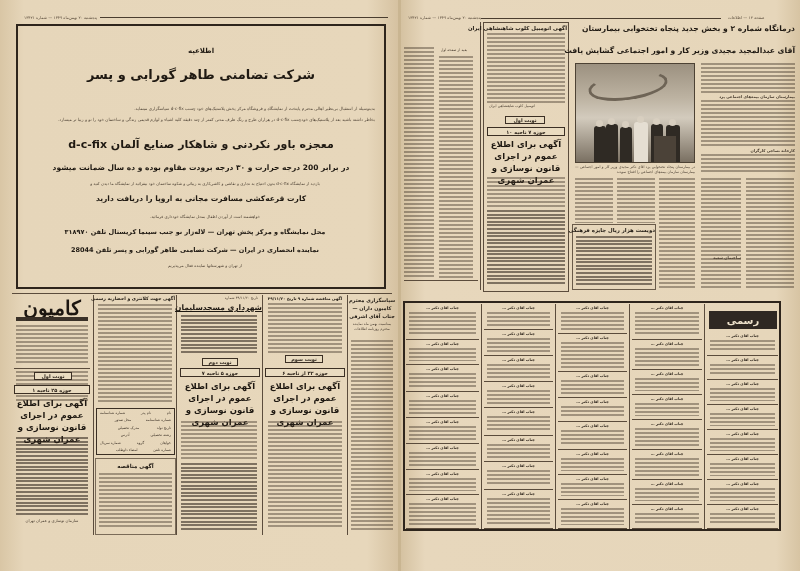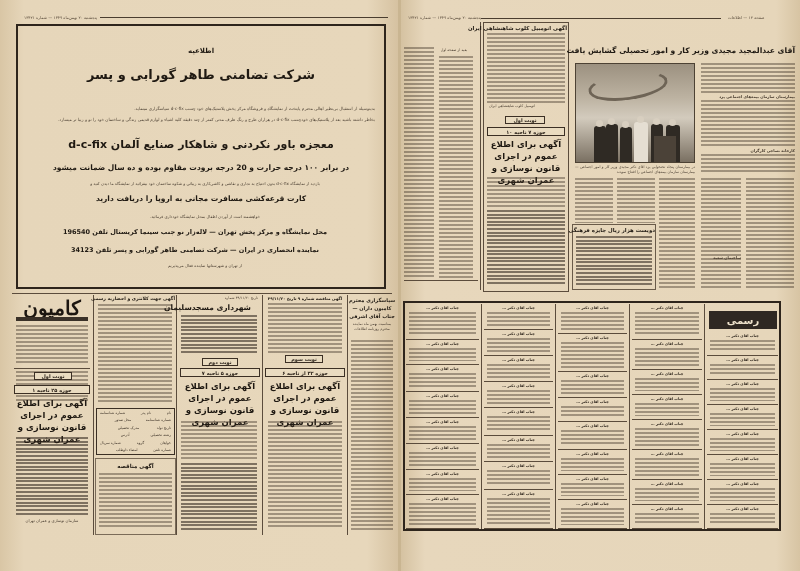--- a/index.html
+++ b/index.html
@@ -65,26 +65,26 @@
   <div class="box thick" style="left:16px; top:24px; width:370px; height:265px;"></div>
 
   <div class="hd" style="left:16px; top:47px; width:370px; font-size:7px;">اطلاعیه</div>
   <div class="hd" style="left:16px; top:67px; width:370px; font-size:13px;">شرکت تضامنی طاهر گورابی و پسر</div>
 
   <div class="body-text" style="left:30px; top:106px; width:345px; height:10px; font-size:4.2px;">بدینوسیله از استقبال بی‌نظیر اهالی محترم پایتخت از نمایشگاه و فروشگاه مرکز پخش پلاستیک‌های خود چسب d-c-fix سپاسگزاری مینماید.</div>
   <div class="body-text" style="left:30px; top:117px; width:345px; height:15px; font-size:4.2px;">بخاطر داشته باشید بعد از پلاستیک‌های خودچسب d-c-fix در هزاران طرح و رنگ ظرف مدتی کمتر از چند دقیقه کلیه اشیاء و لوازم قدیمی زندگی و ساختمان خود را نو و زیبا تر میسازد.</div>
 
   <div class="hd" style="left:16px; top:138px; width:370px; font-size:11px; direction:ltr;"><span style="direction:rtl; unicode-bidi:plaintext;">d-c-fix معجزه باور نکردنی و شاهکار صنایع آلمان</span></div>
 
-  <div class="hd" style="left:16px; top:163px; width:370px; font-size:7.5px;">در برابر ۱۰۰ درجه حرارت و 20 درجه برودت مقاوم بوده و ده سال ضمانت میشود</div>
+  <div class="hd" style="left:16px; top:163px; width:370px; font-size:7.5px;">در برابر 200 درجه حرارت و ۳۰ درجه برودت مقاوم بوده و ده سال ضمانت میشود</div>
   <div class="body-text" style="left:40px; top:181px; width:330px; height:6px; text-align:center;">بازدید از نمایشگاه d-c-fix بدون احتیاج به نجاری و نقاشی و کاشی‌کاری به زیبائی و شکوه ساختمان خود بیفزائید از نمایشگاه ما دیدن کنید و</div>
   <div class="hd" style="left:16px; top:194px; width:370px; font-size:7.5px;">کارت قرعه‌کشی مسافرت مجانی به اروپا را دریافت دارید</div>
   <div class="body-text" style="left:60px; top:214px; width:290px; height:6px; text-align:center;">خواهشمند است از آوردن اطفال بمحل نمایشگاه خودداری فرمائید.</div>
-  <div class="hd" style="left:30px; top:228px; width:330px; font-size:6.5px;">محل نمایشگاه و مرکز پخش تهران — لاله‌زار نو جنب سینما کریستال تلفن 196540</div>
-  <div class="hd" style="left:30px; top:246px; width:330px; font-size:6.5px;">نماینده انحصاری در ایران — شرکت تضامنی طاهر گورابی و پسر تلفن 34123</div>
+  <div class="hd" style="left:30px; top:228px; width:330px; font-size:6.5px;">محل نمایشگاه و مرکز پخش تهران — لاله‌زار نو جنب سینما کریستال تلفن ۳۱۸۹۷۰</div>
+  <div class="hd" style="left:30px; top:246px; width:330px; font-size:6.5px;">نماینده انحصاری در ایران — شرکت تضامنی طاهر گورابی و پسر تلفن 28044</div>
   <div class="body-text" style="left:80px; top:263px; width:250px; height:6px; text-align:center;">از تهران و شهرستانها نماینده فعال می‌پذیریم</div>
 
   <div class="hline" style="left:12px; top:293px; width:380px;"></div>
   <div class="vline" style="left:93px; top:295px; height:240px;"></div>
   <div class="vline" style="left:176px; top:295px; height:240px;"></div>
   <div class="vline" style="left:262px; top:295px; height:240px;"></div>
   <div class="vline" style="left:347px; top:295px; height:240px;"></div>
 
   <div class="logo-tabrikat" style="left:14px; top:296px; width:76px; height:24px;">کامیون</div>
   <div style="position:absolute; left:16px; top:317px; width:72px; height:4px; background:#3a3128;"></div>
@@ -132,21 +132,21 @@
           <span>امضاء داوطلب</span>
           <span></span>
         </div>
     </div>
   </div>
   <div class="box" style="left:95px; top:458px; width:81px; height:77px; border-color:#7a6b58;"></div>
   <div class="hd" style="left:95px; top:463px; width:81px; font-size:5.5px;">آگهی مناقصه</div>
   <div class="txt-fill" style="left:99px; top:473px; width:73px; height:56px;"></div>
 
   <div class="body-text" style="left:180px; top:296px; width:78px; height:8px; font-size:3.6px;">تاریخ ۴۹/۱۱/۲۰ شماره</div>
-  <div class="hd" style="left:169px; top:303px; width:82px; font-size:7.5px;">شهرداری مسجدسلیمان</div>
+  <div class="hd" style="left:180px; top:303px; width:82px; font-size:7.5px;text-decoration:underline;">شهرداری مسجدسلیمان</div>
   <div class="txt-fill dense" style="left:181px; top:315px; width:76px; height:40px;"></div>
   <div class="label-box" style="left:202px; top:358px; width:36px; height:8px;">نوبت دوم</div>
   <div class="label-box" style="left:180px; top:368px; width:80px; height:9px;">حوزه ۵ ناحیه ۷</div>
   <div class="hd" style="left:178px; top:380px; width:84px; font-size:8.5px; white-space:normal; line-height:12px;">آگهی برای اطلاع عموم در اجرای قانون نوسازی و عمران شهری</div>
   <div class="txt-fill" style="left:181px; top:421px; width:76px; height:40px;"></div>
   <div class="txt-fill dense" style="left:181px; top:463px; width:76px; height:68px;"></div>
 
   <div class="hd" style="left:265px; top:296px; width:80px; font-size:4px;">آگهی مناقصه شماره ۹ تاریخ ۴۹/۱۱/۲۰</div>
   <div class="txt-fill" style="left:268px; top:303px; width:74px; height:50px;"></div>
   <div class="label-box" style="left:285px; top:355px; width:38px; height:8px;">نوبت سوم</div>
@@ -177,21 +177,22 @@
   <div class="box" style="left:82px; top:22px; width:86px; height:270px; border-color:#5b4c3c;"></div>
   <div class="hd" style="left:84px; top:25px; width:82px; font-size:5.4px;">آگهی اتومبیل کلوب شاهنشاهی ایران</div>
   <div class="txt-fill" style="left:86px; top:33px; width:78px; height:72px;"></div>
   <div class="body-text" style="left:86px; top:104px; width:50px; height:6px; text-align:center; font-size:3.6px;">اتومبیل کلوب شاهنشاهی ایران</div>
   <div class="label-box" style="left:104px; top:116px; width:40px; height:8px;">نوبت اول</div>
   <div class="label-box" style="left:86px; top:127px; width:78px; height:9px;">حوزه ۷ ناحیه ۱۰</div>
   <div class="hd" style="left:84px; top:138px; width:82px; font-size:8.5px; white-space:normal; line-height:12px;">آگهی برای اطلاع عموم در اجرای قانون نوسازی و عمران شهری</div>
   <div class="txt-fill" style="left:86px; top:177px; width:78px; height:30px;"></div>
   <div class="txt-fill dense" style="left:86px; top:210px; width:78px; height:76px;"></div>
 
-  <div class="hd" style="left:172px; top:46px; width:222px; font-size:7.6px; text-align:right;">آقای عبدالمجید مجیدی وزیر کار و امور تحصیلی گشایش یافت</div>
+  <div class="hd" style="left:172px; top:24px; width:222px; font-size:7.6px; text-align:right;">درمانگاه شماره ۲ و بخش جدید پنجاه تختخوابی بیمارستان</div>
+  <div class="hd" style="left:172px; top:46px; width:222px; font-size:7.6px; text-align:right;">آقای عبدالمجید مجیدی وزیر کار و امور اجتماعی گشایش یافت</div>
 
   <div class="photo" style="left:174px; top:63px; width:120px; height:100px;">
     <div style="position:absolute; left:12px; top:8px; width:80px; height:28px; border-radius:50%; border:3px solid #6e6456; border-top-color:transparent; transform:rotate(-8deg);"></div>
     <div class="p" style="left:18px; top:62px; width:12px; height:38px;"></div>
     <div class="p" style="left:30px; top:60px; width:12px; height:40px;"></div>
     <div class="p" style="left:44px; top:63px; width:12px; height:37px;"></div>
     <div class="p" style="left:58px; top:58px; width:14px; height:42px; background:#e5ded2;"></div>
     <div class="p" style="left:75px; top:60px; width:12px; height:40px;"></div>
     <div class="p" style="left:90px; top:61px; width:14px; height:39px;"></div>
     <div class="hd2" style="left:20px; top:56px; width:7px; height:7px;"></div>

